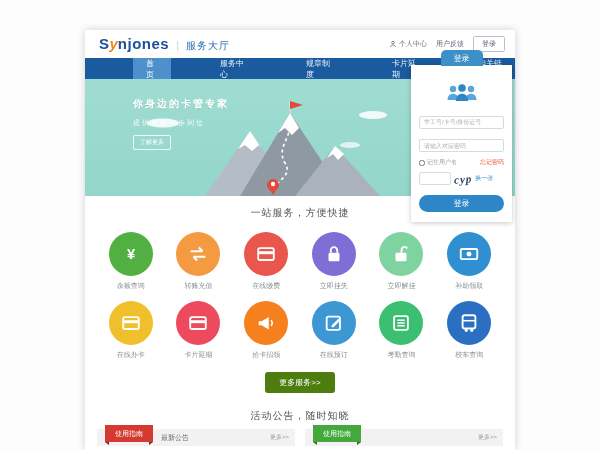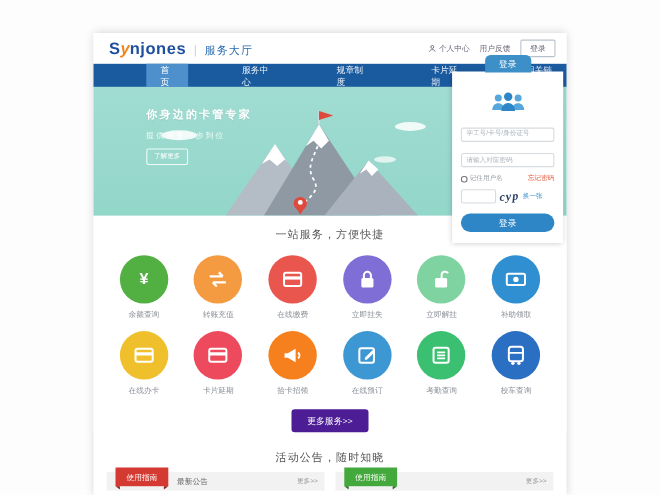--- a/index.html
+++ b/index.html
@@ -58,21 +58,21 @@
   
   .section-title { text-align:center; font-size:10px; color:#555; letter-spacing:1px; }
   .services { padding-top:10px; background:#fff; }
   .svc-grid { display:grid; grid-template-columns:repeat(6,1fr); row-gap:10px;
     padding:12px 12px 0; }
   .svc-item { display:flex; flex-direction:column; align-items:center; cursor:pointer; }
   .svc-circle { width:44px; height:44px; border-radius:50%; display:flex;
     align-items:center; justify-content:center; }
   .svc-circle svg { width:22px; height:22px; }
   .svc-label { font-size:7px; color:#8a9097; margin-top:5px; }
-  .more-btn { display:block; margin:12px auto 16px; background:#4c1d95; color:#fff; border:none;
+  .more-btn { display:block; margin:12px auto 16px; background:#4d7c0f; color:#fff; border:none;
     border-radius:3px; font-size:8px; padding:5px 14px; cursor:pointer; }
 
   
   .activity { margin-top:12px; }
   .activity .section-title { }
   .panels { display:flex; gap:10px; padding:6px 12px 0; }
   .panel { flex:1; }
   .panel-head { position:relative; background:#f2f2f2; height:17px; display:flex;
     align-items:center; padding-left:64px; }
   .ribbon { position:absolute; left:8px; top:-4px; color:#fff; font-size:7px;

